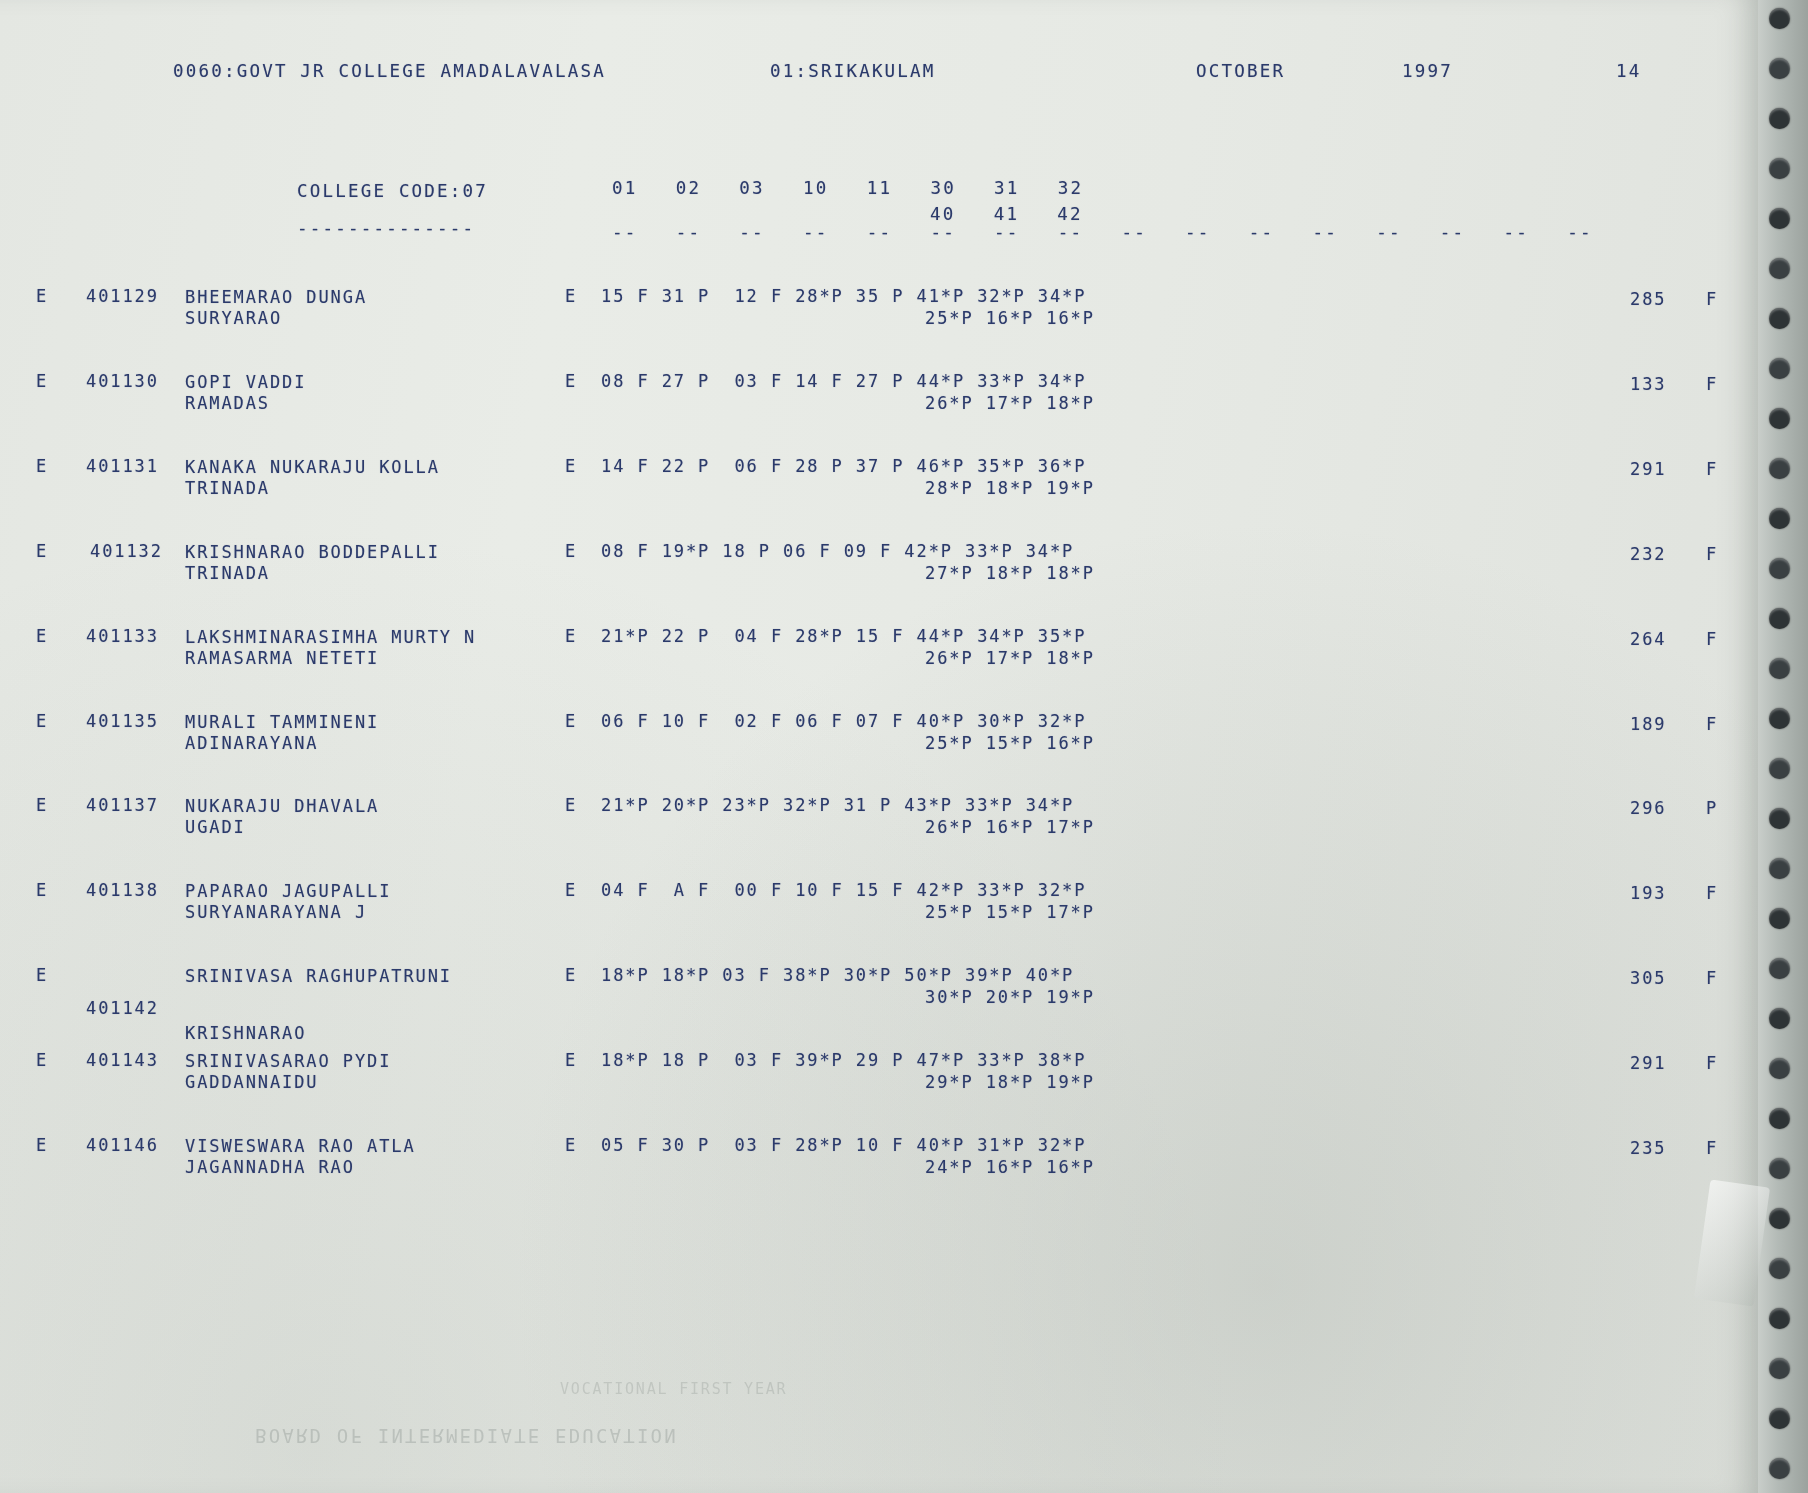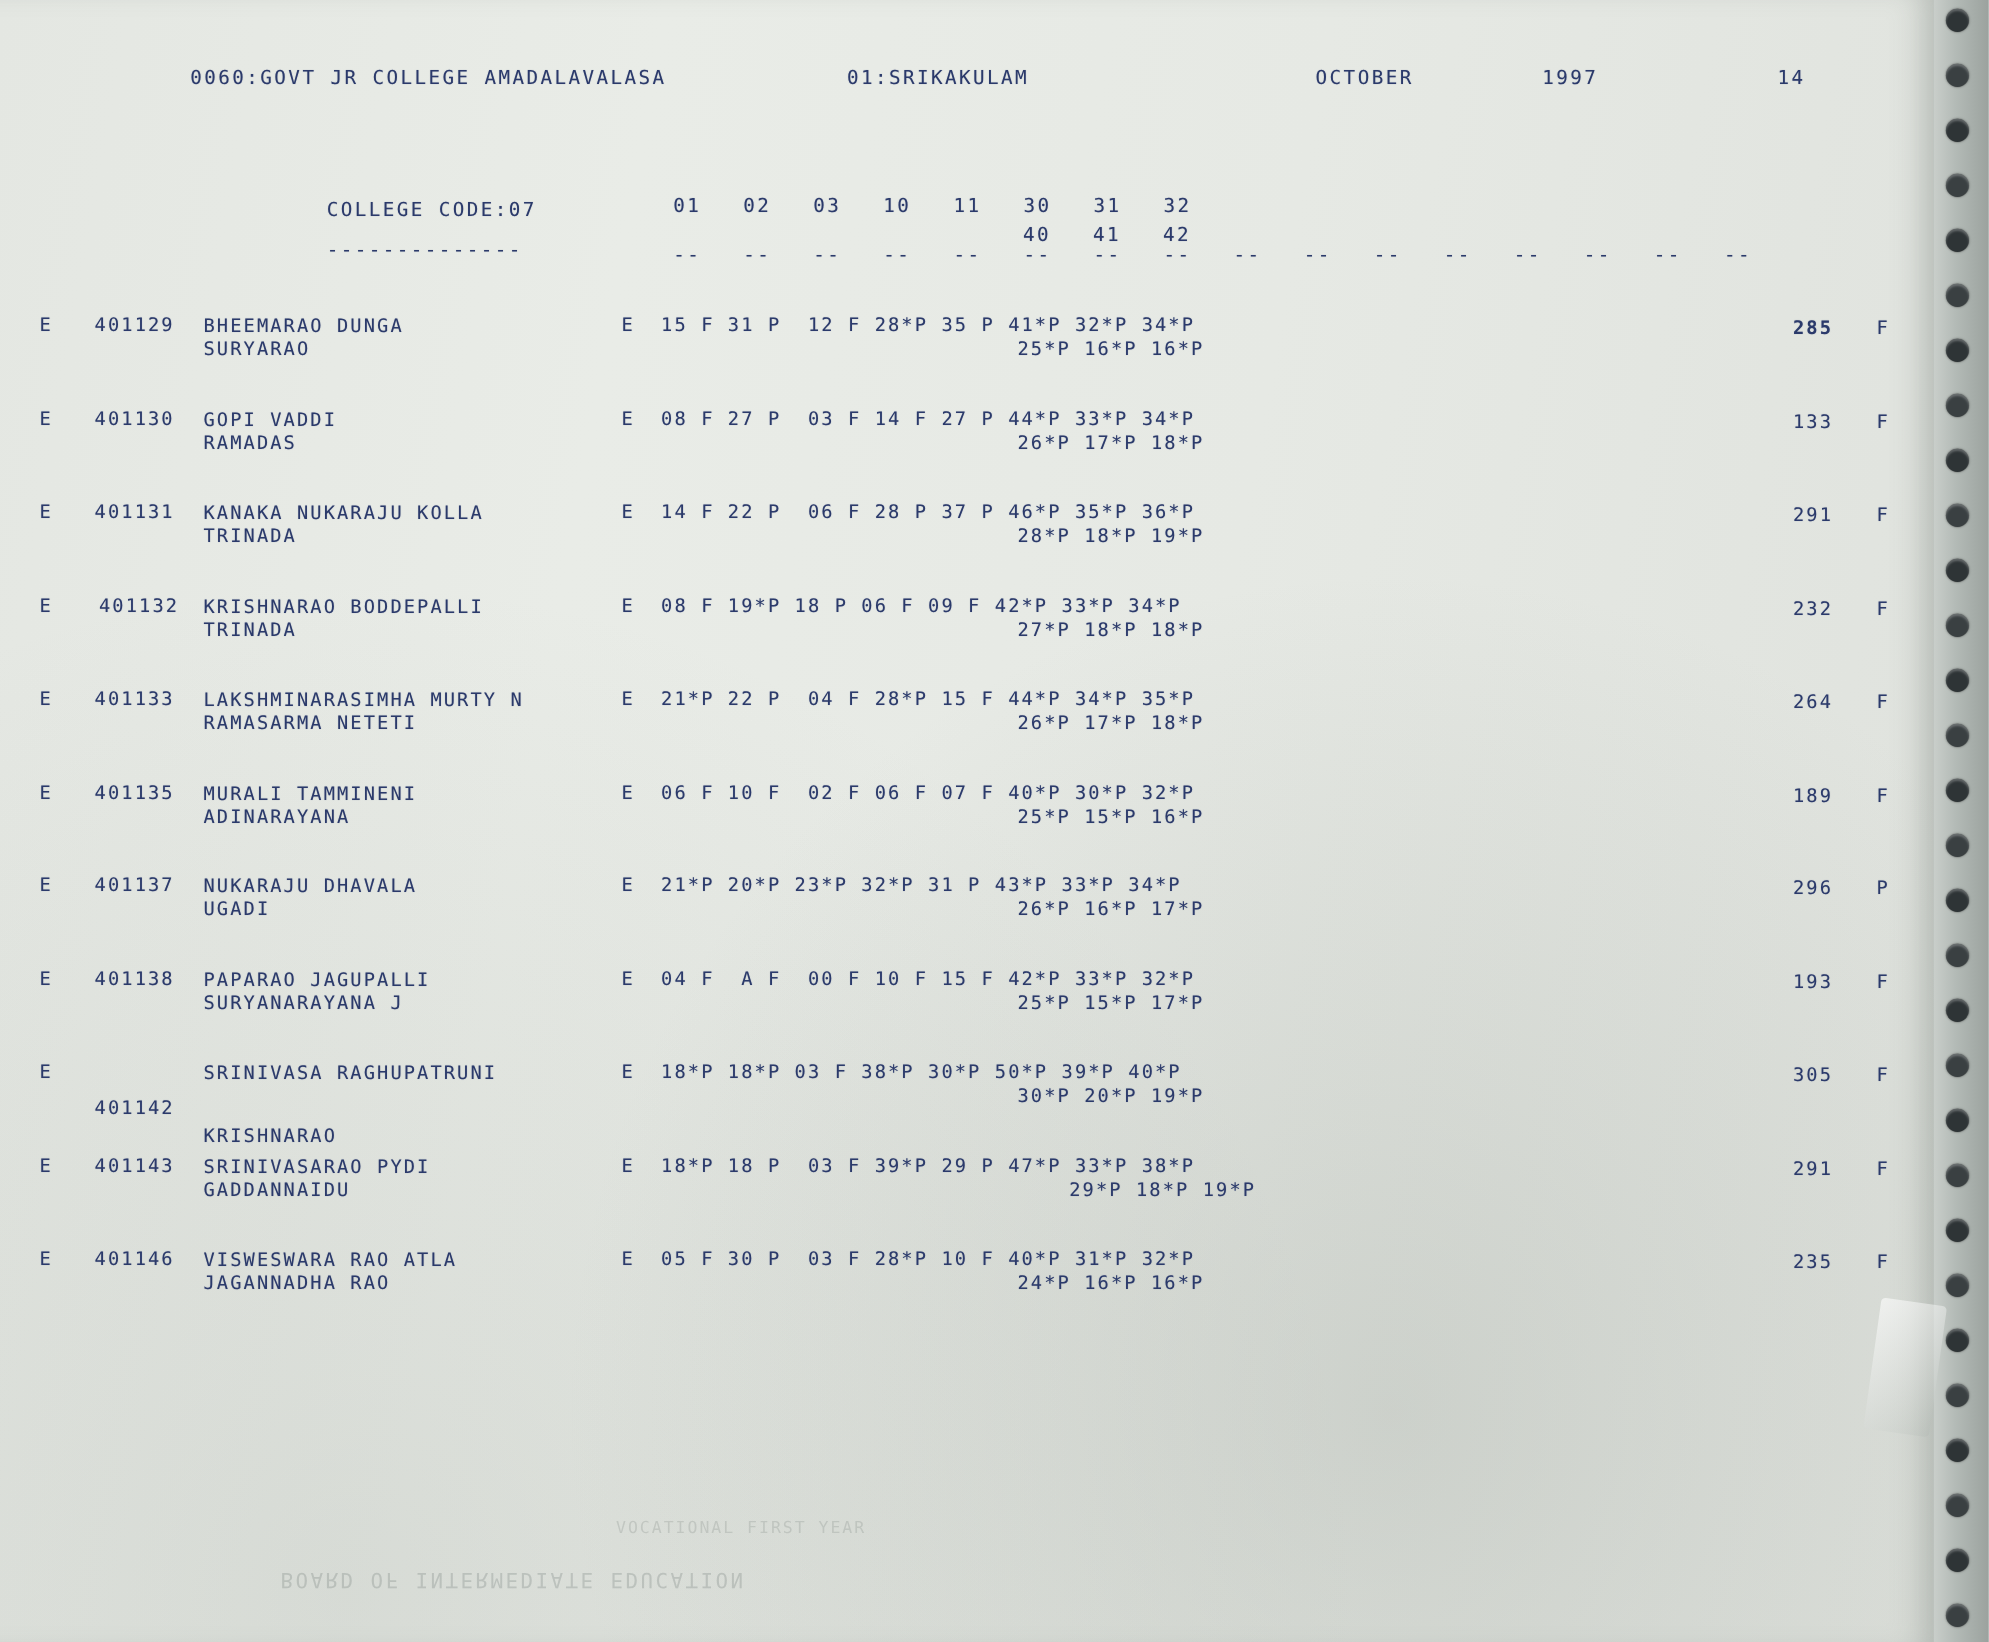--- a/index.html
+++ b/index.html
@@ -148,21 +148,21 @@
   <div class="ink t-dash" style="left:297px; top:218px;">--------------</div>
   <div class="ink t-dash" style="left:612px; top:222px;">--   --   --   --   --   --   --   --   --   --   --   --   --   --   --   --</div>
 
   <div class="ink t-row" style="left:36px; top:286px;">E</div>
   <div class="ink t-row" style="left:86px; top:286px;">401129</div>
   <div class="ink t-row" style="left:185px; top:287px;">BHEEMARAO DUNGA</div>
   <div class="ink t-row" style="left:185px; top:308px;">SURYARAO</div>
   <div class="ink t-row" style="left:565px; top:286px;">E</div>
   <div class="ink t-row" style="left:601px; top:286px;">15 F 31 P  12 F 28*P 35 P 41*P 32*P 34*P</div>
   <div class="ink t-row" style="left:925px; top:308px;">25*P 16*P 16*P</div>
-  <div class="ink t-row" style="left:1630px; top:289px;font-weight:bold;">285</div>
+  <div class="ink t-row" style="left:1630px; top:289px;">285</div>
   <div class="ink t-row" style="left:1706px; top:289px;">F</div>
 
   <div class="ink t-row" style="left:36px; top:371px;">E</div>
   <div class="ink t-row" style="left:86px; top:371px;">401130</div>
   <div class="ink t-row" style="left:185px; top:372px;">GOPI VADDI</div>
   <div class="ink t-row" style="left:185px; top:393px;">RAMADAS</div>
   <div class="ink t-row" style="left:565px; top:371px;">E</div>
   <div class="ink t-row" style="left:601px; top:371px;">08 F 27 P  03 F 14 F 27 P 44*P 33*P 34*P</div>
   <div class="ink t-row" style="left:925px; top:393px;">26*P 17*P 18*P</div>
   <div class="ink t-row" style="left:1630px; top:374px;">133</div>
@@ -237,21 +237,21 @@
   <div class="ink t-row" style="left:925px; top:987px;">30*P 20*P 19*P</div>
   <div class="ink t-row" style="left:1630px; top:968px;">305</div>
   <div class="ink t-row" style="left:1706px; top:968px;">F</div>
 
   <div class="ink t-row" style="left:36px; top:1050px;">E</div>
   <div class="ink t-row" style="left:86px; top:1050px;">401143</div>
   <div class="ink t-row" style="left:185px; top:1051px;">SRINIVASARAO PYDI</div>
   <div class="ink t-row" style="left:185px; top:1072px;">GADDANNAIDU</div>
   <div class="ink t-row" style="left:565px; top:1050px;">E</div>
   <div class="ink t-row" style="left:601px; top:1050px;">18*P 18 P  03 F 39*P 29 P 47*P 33*P 38*P</div>
-  <div class="ink t-row" style="left:925px; top:1072px;margin-left:47px;">29*P 18*P 19*P</div>
+  <div class="ink t-row" style="left:925px; top:1072px;">29*P 18*P 19*P</div>
   <div class="ink t-row" style="left:1630px; top:1053px;">291</div>
   <div class="ink t-row" style="left:1706px; top:1053px;">F</div>
 
   <div class="ink t-row" style="left:36px; top:1135px;">E</div>
   <div class="ink t-row" style="left:86px; top:1135px;">401146</div>
   <div class="ink t-row" style="left:185px; top:1136px;">VISWESWARA RAO ATLA</div>
   <div class="ink t-row" style="left:185px; top:1157px;">JAGANNADHA RAO</div>
   <div class="ink t-row" style="left:565px; top:1135px;">E</div>
   <div class="ink t-row" style="left:601px; top:1135px;">05 F 30 P  03 F 28*P 10 F 40*P 31*P 32*P</div>
   <div class="ink t-row" style="left:925px; top:1157px;">24*P 16*P 16*P</div>

